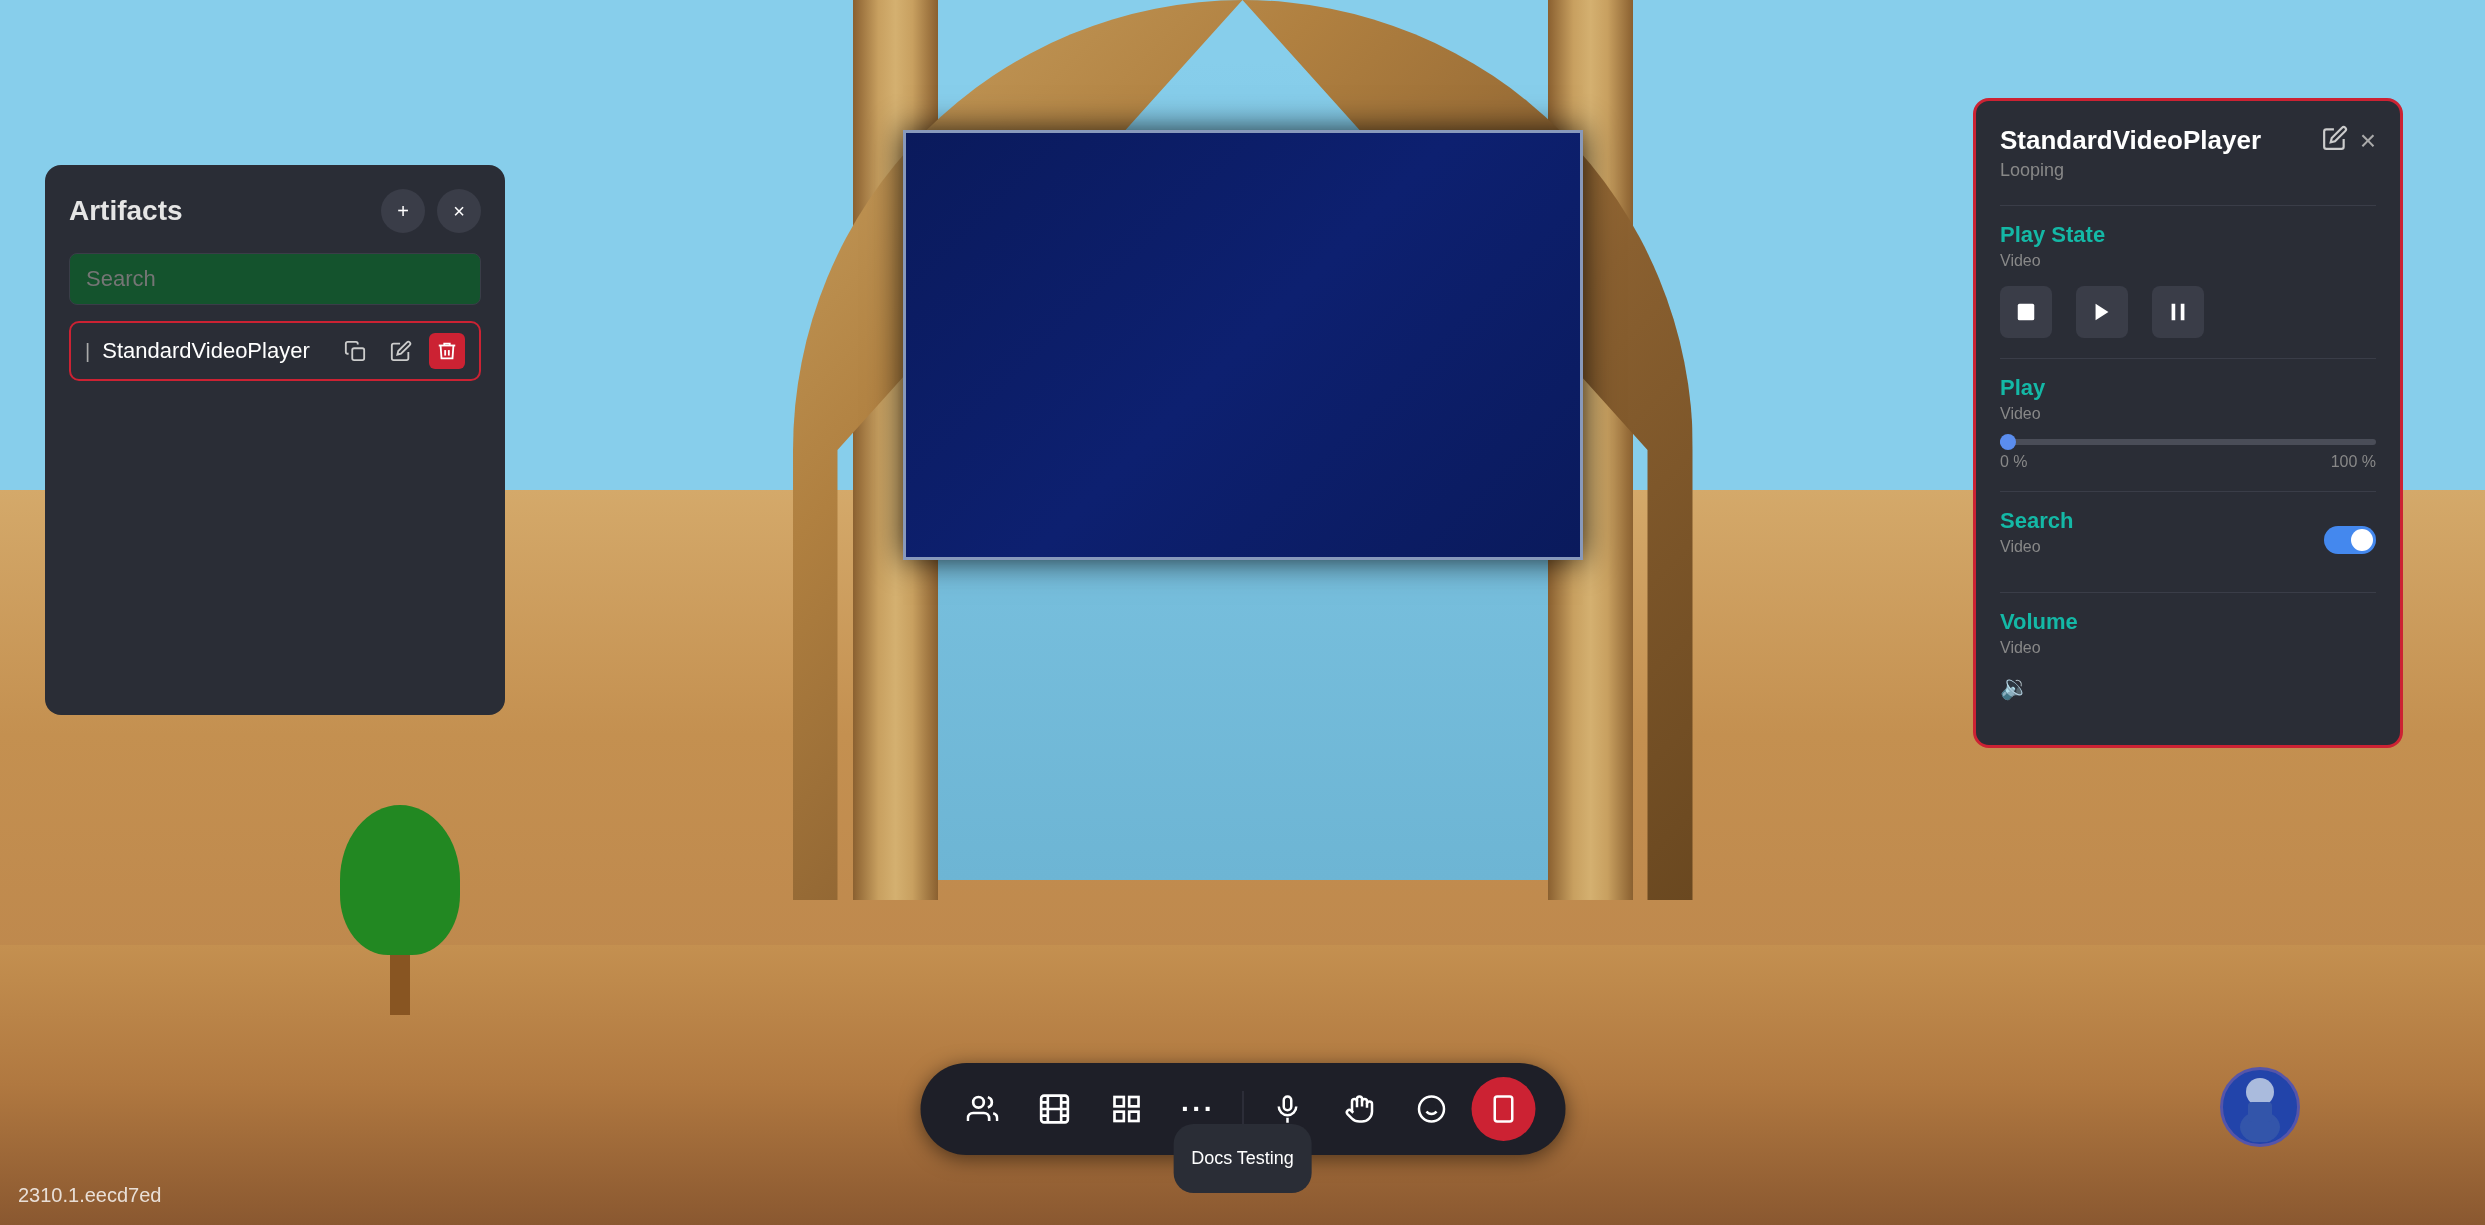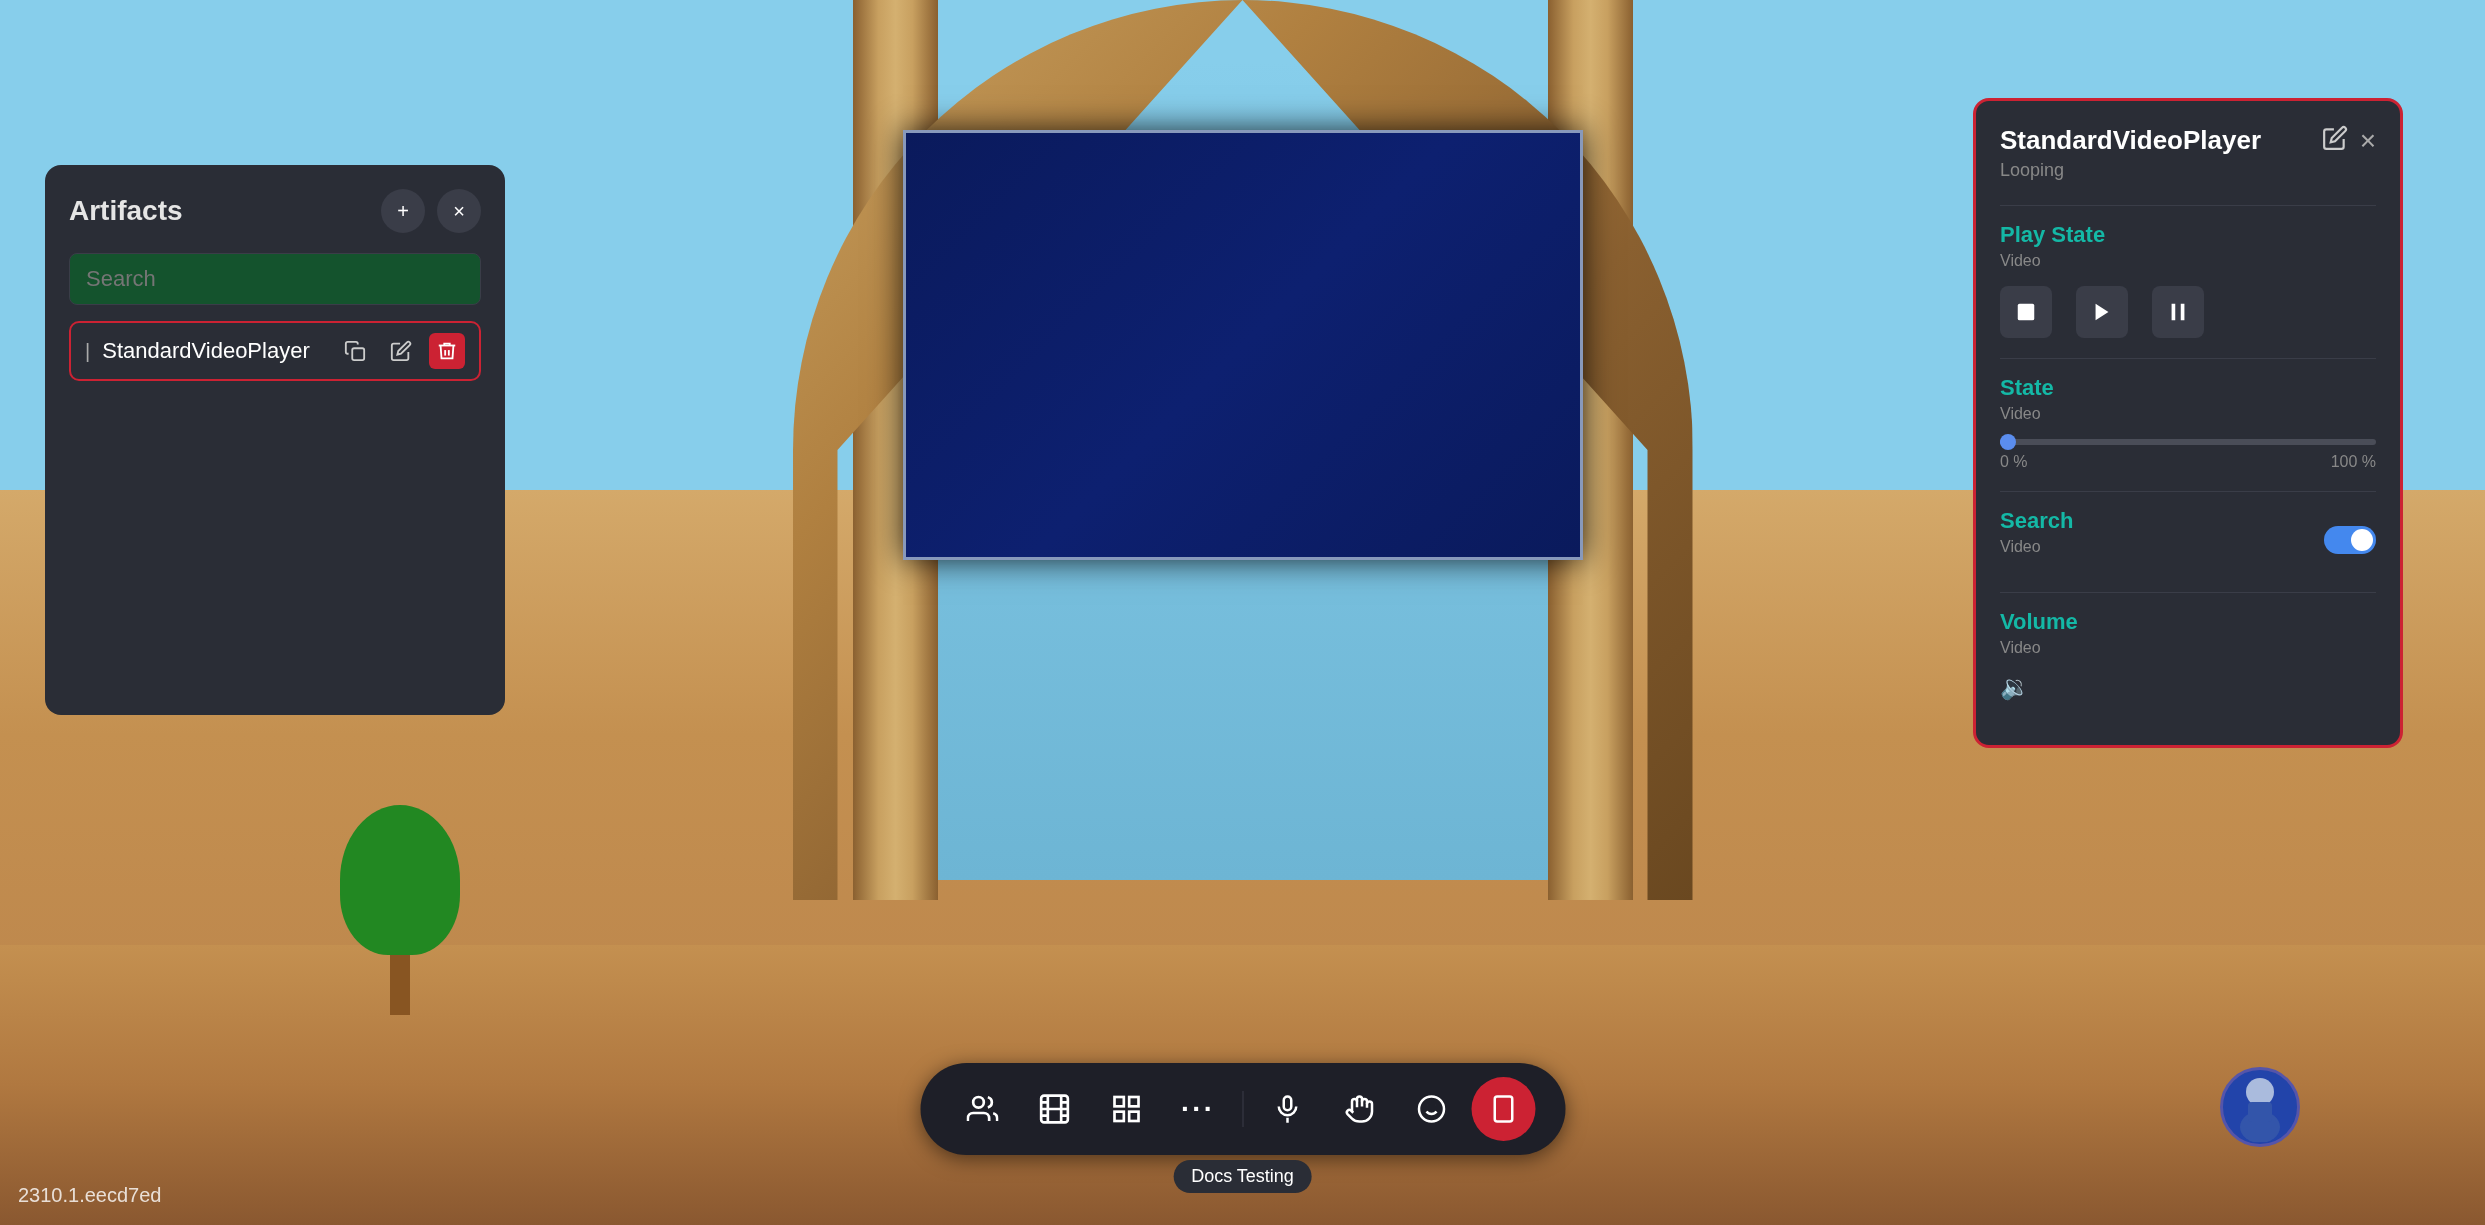--- a/index.html
+++ b/index.html
@@ -425,21 +425,21 @@
     }
 
     
     .tooltip {
       position: absolute;
       bottom: 22px;
       left: 50%;
       transform: translateX(-50%);
       background: #2a2d36;
       color: white;
-      padding: 6px 18px;
+      padding: 24px 18px;
       border-radius: 20px;
       font-size: 18px;
       z-index: 21;
       white-space: nowrap;
       margin-top: 14px;
     }
 
     
     .version-text {
       position: absolute;
@@ -576,21 +576,21 @@
             <rect x="5" y="3" width="4" height="18"></rect>
             <rect x="15" y="3" width="4" height="18"></rect>
           </svg>
       </button>
     </div>
   </div>
 
   <div class="panel-divider"></div>
 
   <div class="property-section">
-    <div class="property-label">State</div>
+    <div class="property-label">Play</div>
     <div class="property-sublabel">Video</div>
     <div class="slider-container">
       <div class="slider-track">
         <div class="slider-fill"></div>
         <div class="slider-thumb"></div>
       </div>
       <div class="slider-labels">
         <span>0 %</span>
         <span>100 %</span>
       </div>

